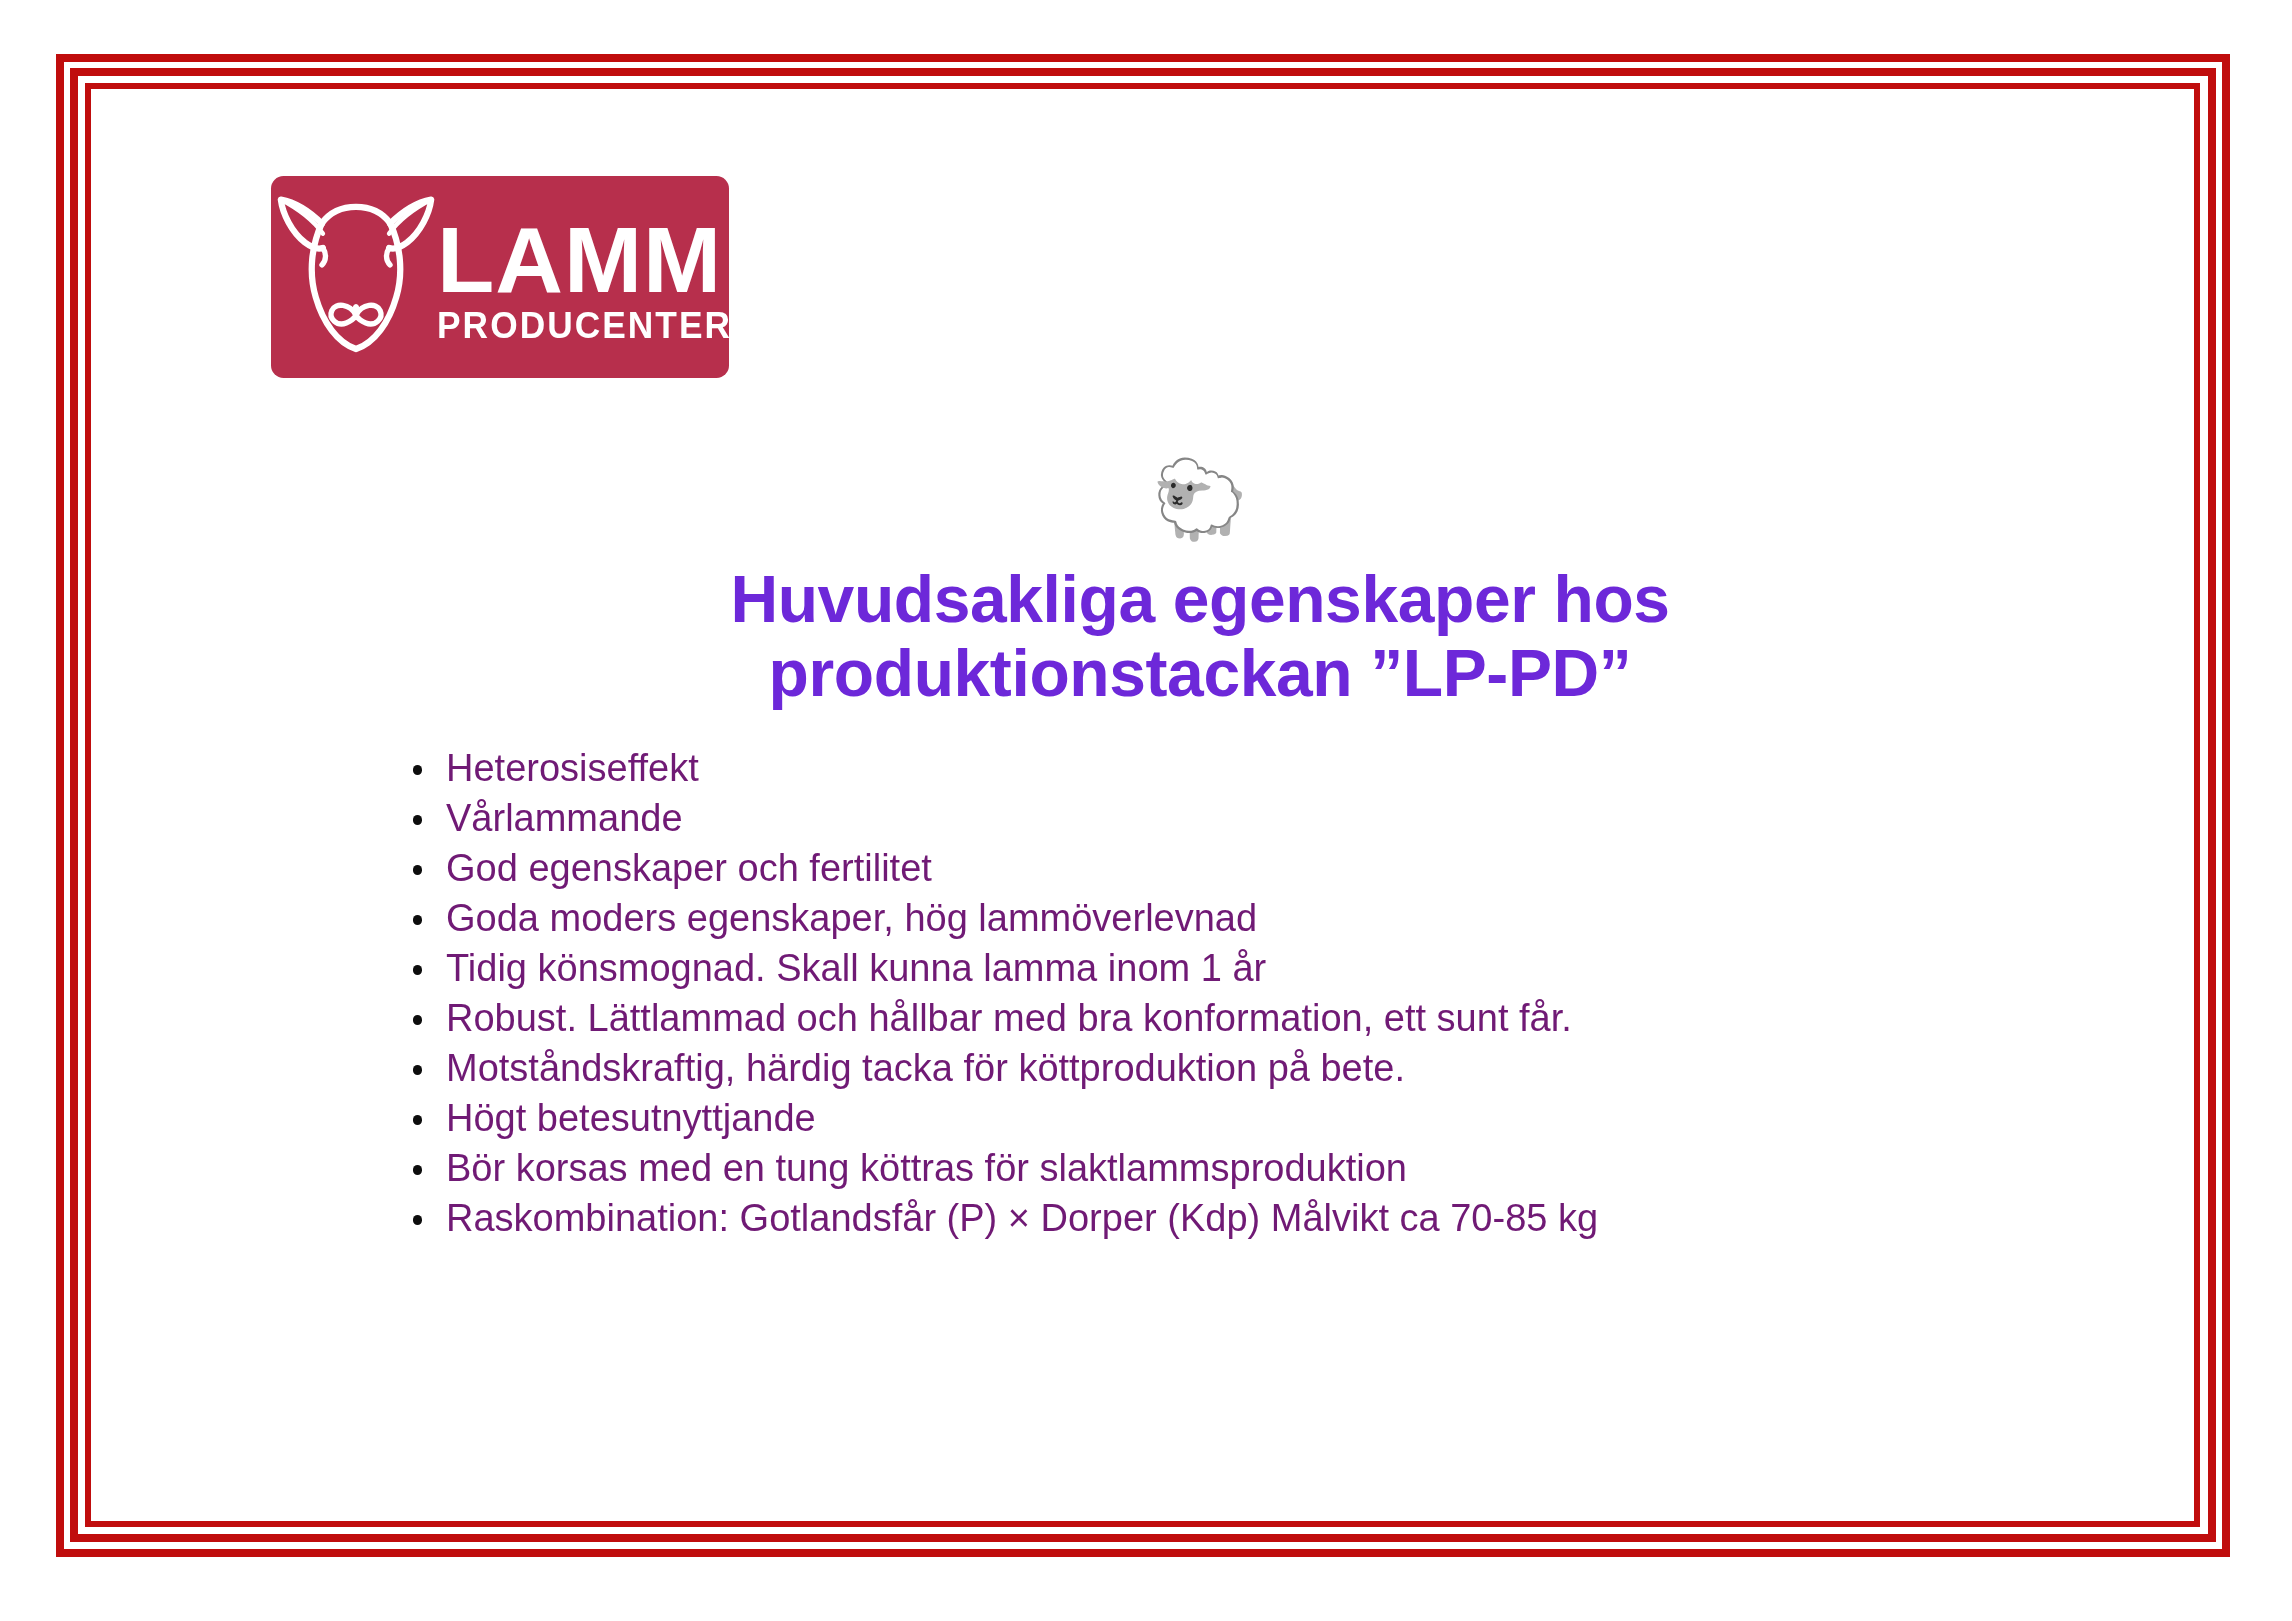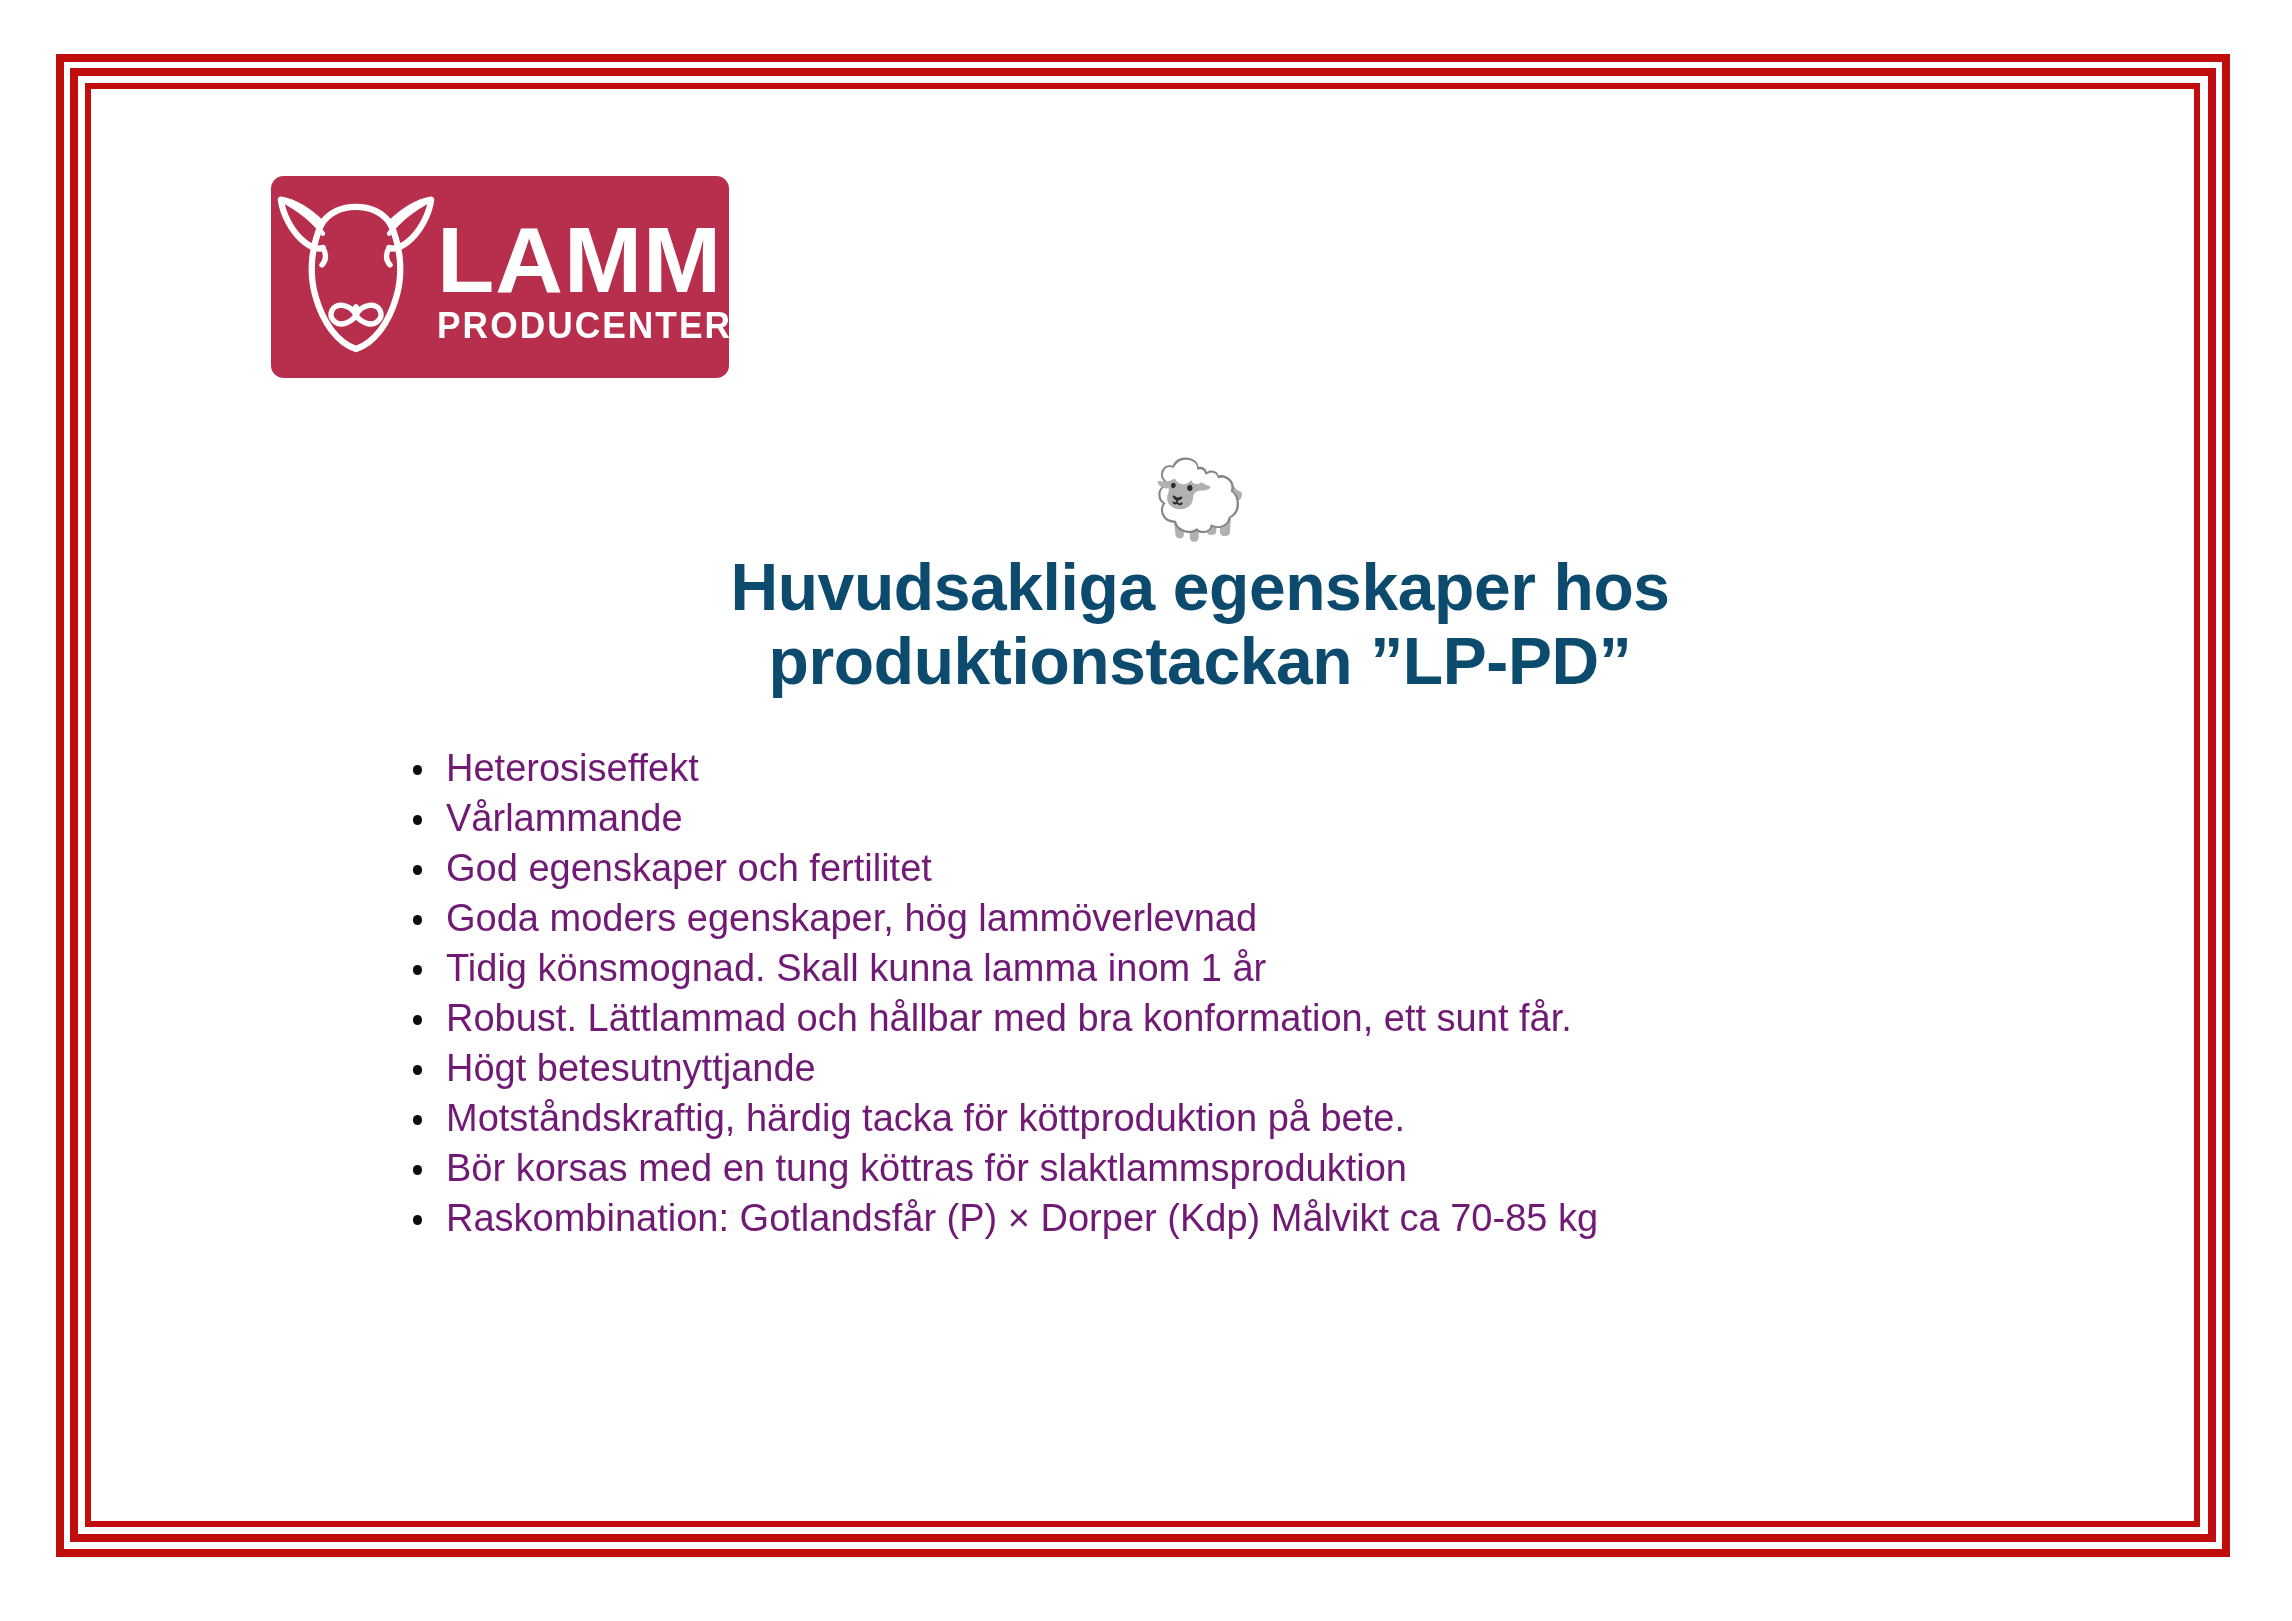--- a/index.html
+++ b/index.html
@@ -115,23 +115,23 @@
     font-size: 77px;
     line-height: 1;
     display: block;
     height: 90px;
   }
   .title {
     font-family: "Liberation Sans Narrow", "Liberation Sans", sans-serif;
     font-weight: 700;
     font-size: 66px;
     line-height: 1.12;
-    color: #0c4a6e;
+    color: #6d28d9;
     letter-spacing: -0.4px;
-    margin: 0;
+    margin: 12px;
     padding: 0;
   }
 
   
   .bullets {
     position: absolute;
     left: 401px;
     top: 749px;
     width: 1702px;
     list-style: none;
@@ -203,20 +203,20 @@
     </h1>
   </div>
 
   <ul class="bullets">
     <li class="bullet-item">Heterosiseffekt</li>
     <li class="bullet-item">Vårlammande</li>
     <li class="bullet-item">God egenskaper och fertilitet</li>
     <li class="bullet-item">Goda moders egenskaper, hög lammöverlevnad</li>
     <li class="bullet-item">Tidig könsmognad. Skall kunna lamma inom 1 år</li>
     <li class="bullet-item">Robust. Lättlammad och hållbar med bra konformation, ett sunt får.</li>
+    <li class="bullet-item">Motståndskraftig, härdig tacka för köttproduktion på bete.</li>
     <li class="bullet-item">Högt betesutnyttjande</li>
-    <li class="bullet-item">Motståndskraftig, härdig tacka för köttproduktion på bete.</li>
     <li class="bullet-item">Bör korsas med en tung köttras för slaktlammsproduktion</li>
     <li class="bullet-item">Raskombination: Gotlandsfår (P) × Dorper (Kdp) Målvikt ca 70-85 kg</li>
   </ul>
 
 </div>
 
 
 </body></html>

